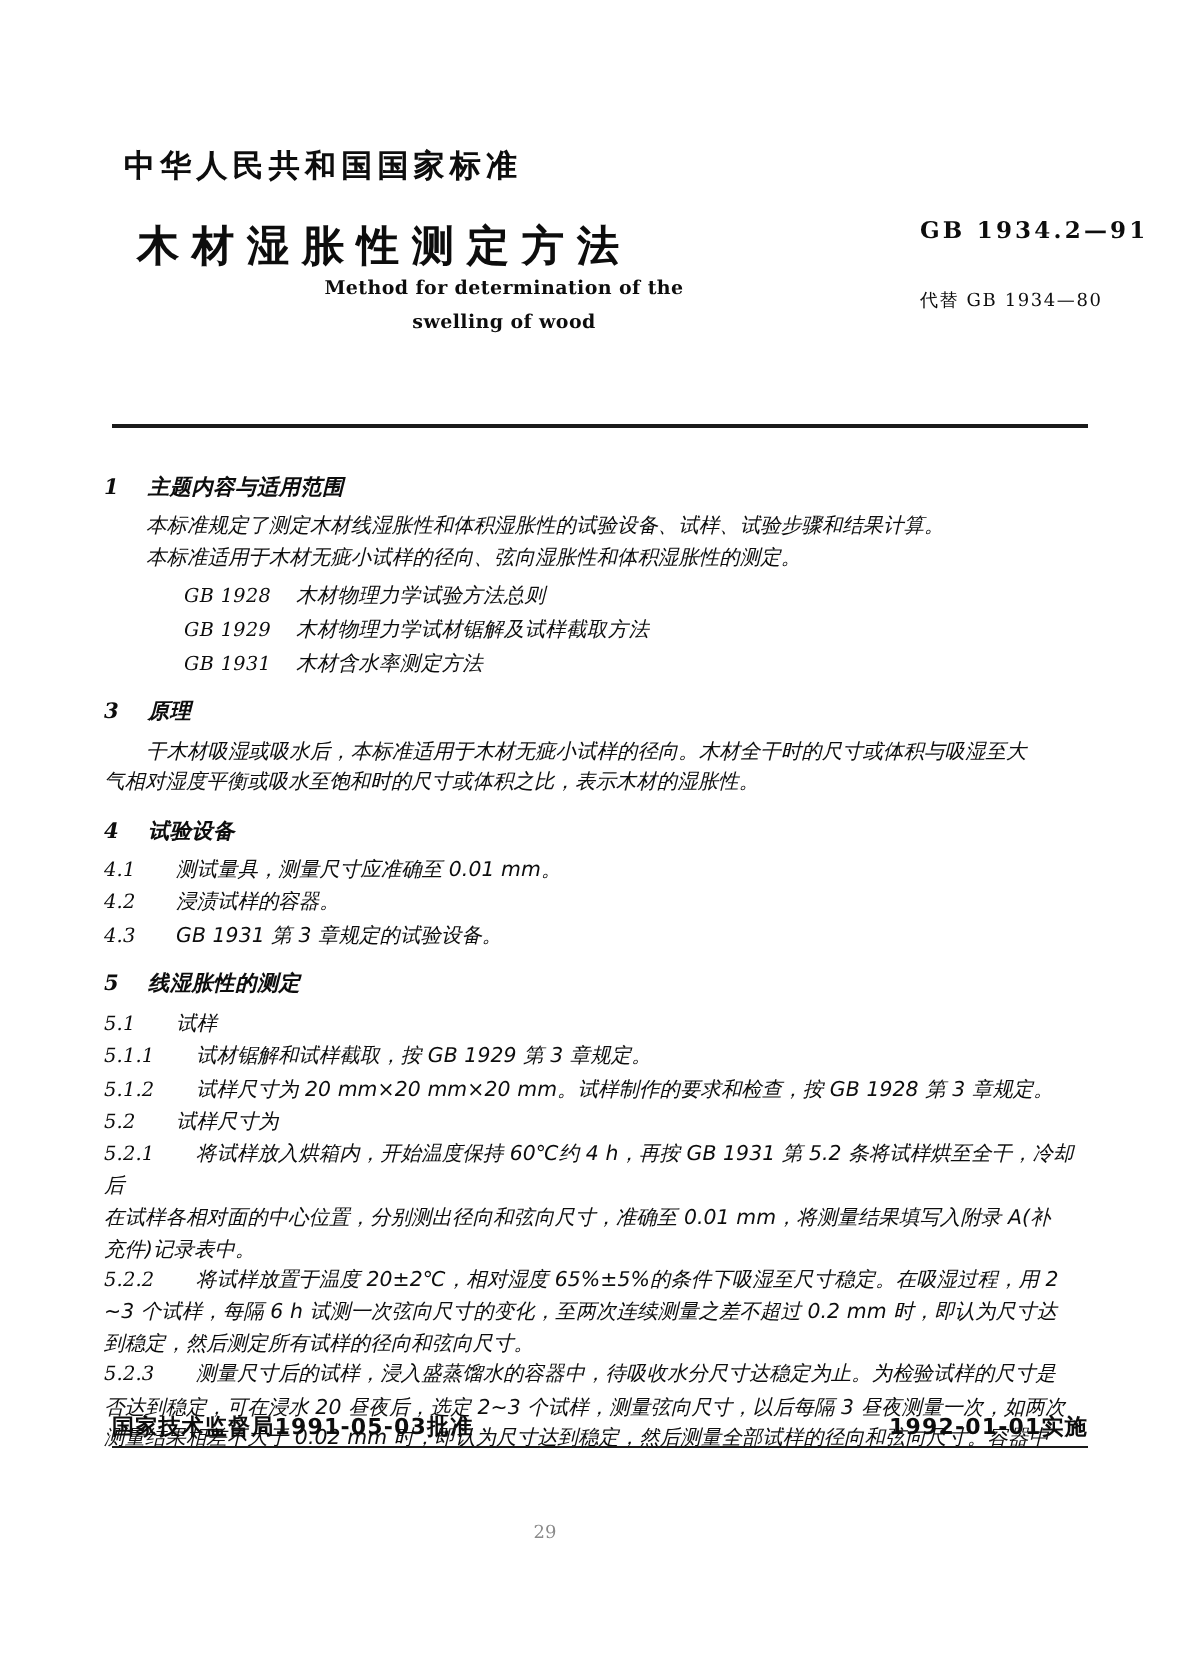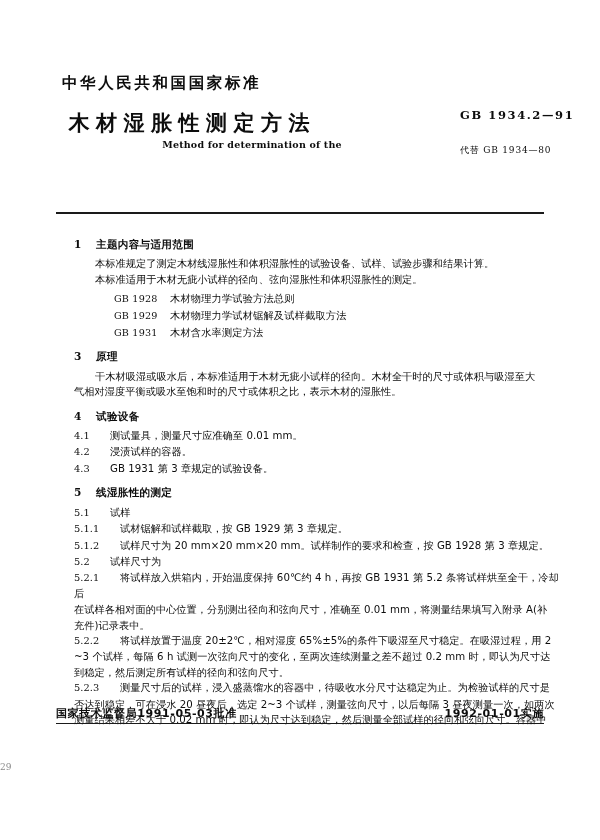--- a/index.html
+++ b/index.html
@@ -106,25 +106,26 @@
     left: 56px;
     top: 723px;
     width: 488px;
     height: 1.3px;
     background: #1a1a1a;
   }
 
   
   .body-area {
     position: absolute;
-    left: 74px;
+    left: 52px;
     top: 228px;
     width: 492px;
     font-size: 10.2px;
     line-height: 15.4px;
+    font-style: italic;
   }
 
   .sec-head {
     font-weight: bold;
     font-size: 10.6px;
     margin-top: 9px;
     margin-bottom: 4px;
     letter-spacing: 0.3px;
   }
   .sec-head .num {
@@ -193,40 +194,41 @@
     font-weight: bold;
     letter-spacing: 0.6px;
   }
   .footer-left, .footer-right { white-space: nowrap; }
 
   .page-no {
     position: absolute;
     left: 0;
     top: 762px;
     width: 545px;
-    text-align: left;
+    text-align: center;
     font-size: 9px;
     color: #8a8a8a;
     font-family: "DejaVu Serif", "Liberation Serif", serif;
   }
 </style>
 </head>
 <body>
 
 <div class="page">
 
   <div class="masthead">
     <div class="national-line">中华人民共和国国家标准</div>
 
     <div class="title-row">
       <div class="doc-title">木材湿胀性测定方法</div>
     </div>
 
     <div class="en-title">
       <div>Method for determination of the</div>
+      <div>swelling of wood</div>
     </div>
 
     <div class="std-block">
       <div class="std-no">GB 1934.2—91</div>
       <div class="std-replaces">代替 GB 1934—80</div>
     </div>
   </div>
 
   <div class="rule-top"></div>
 

